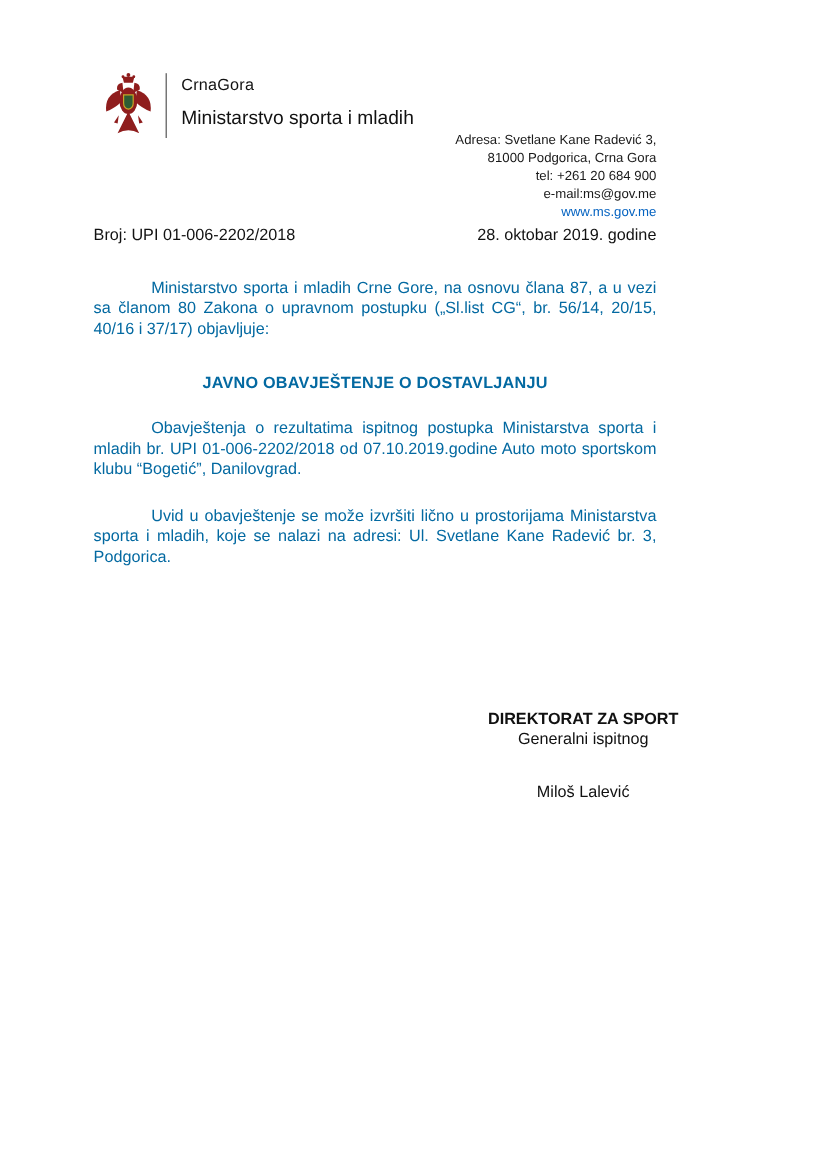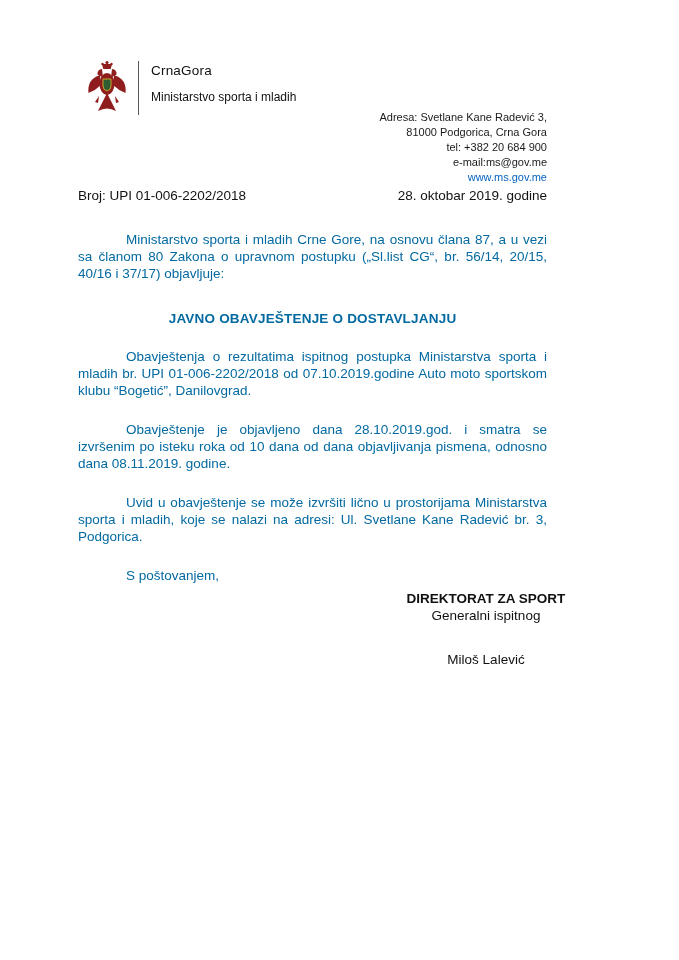--- a/index.html
+++ b/index.html
@@ -34,21 +34,21 @@
   }
   .lh-divider {
     width: 1px;
     height: 54px;
     background: #555;
     margin-left: 9px;
     margin-top: 1px;
   }
   .org { margin-left: 12px; padding-top: 3px; }
   .org .country  { font-size: 13.5px; letter-spacing: .2px; color: #111; }
-  .org .ministry { font-size: 12px; margin-top: 12px; color: #111; }
+  .org .ministry { font-size: 16px; margin-top: 12px; color: #111; }
 
   
   .address-block {
     position: absolute;
     right: 79px;
     top: 110px;
     text-align: right;
     font-size: 11px;
     line-height: 15px;
     color: #1a1a1a;
@@ -145,37 +145,35 @@
     <div class="lh-divider"></div>
     <div class="org">
       <div class="country">CrnaGora</div>
       <div class="ministry">Ministarstvo sporta i mladih</div>
     </div>
   </div>
 
   <div class="address-block">
     <div>Adresa: Svetlane Kane Radević 3,</div>
     <div>81000 Podgorica, Crna Gora</div>
-    <div>tel: +382 20 684 900</div>
+    <div>tel: +261 20 684 900</div>
     <div>e-mail:ms@gov.me</div>
     <a class="website">www.ms.gov.me</a>
   </div>
 
   <div class="ref-row">
     <span>Broj: UPI 01-006-2202/2018</span>
     <span>28. oktobar 2019. godine</span>
   </div>
 
   <div class="body-text">
     <p>Ministarstvo sporta i mladih Crne Gore, na osnovu člana 87, a u vezi sa članom 80 Zakona o upravnom postupku („Sl.list CG“, br. 56/14, 20/15, 40/16 i 37/17) objavljuje:</p>
     <div class="doc-title">JAVNO OBAVJEŠTENJE O DOSTAVLJANJU</div>
     <p>Obavještenja o rezultatima ispitnog postupka Ministarstva sporta i mladih br. UPI 01-006-2202/2018 od 07.10.2019.godine Auto moto sportskom klubu “Bogetić”, Danilovgrad.</p>
-    <p>Obavještenje je objavljeno dana 28.10.2019.god. i smatra se izvršenim po isteku roka od 10 dana od dana objavljivanja pismena, odnosno dana 08.11.2019. godine.</p>
     <p>Uvid u obavještenje se može izvršiti lično u prostorijama Ministarstva sporta i mladih, koje se nalazi na adresi: Ul. Svetlane Kane Radević br. 3, Podgorica.</p>
-    <p class="closing">S poštovanjem,</p>
   </div>
 
   <div class="signature">
     <div class="directorate">DIREKTORAT ZA SPORT</div>
     <div class="role">Generalni ispitnog</div>
     <div class="name">Miloš Lalević</div>
   </div>
 
 </div>
 

